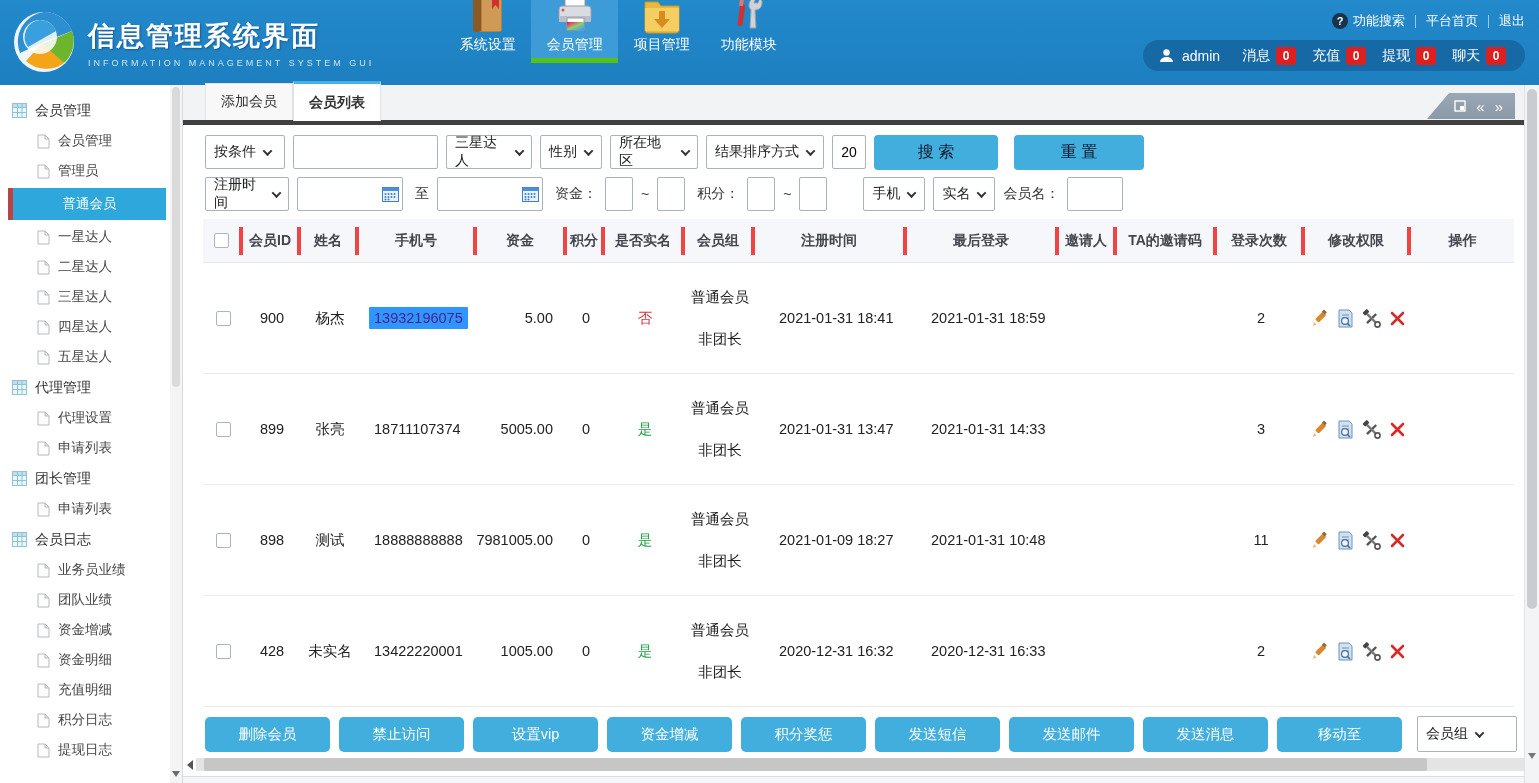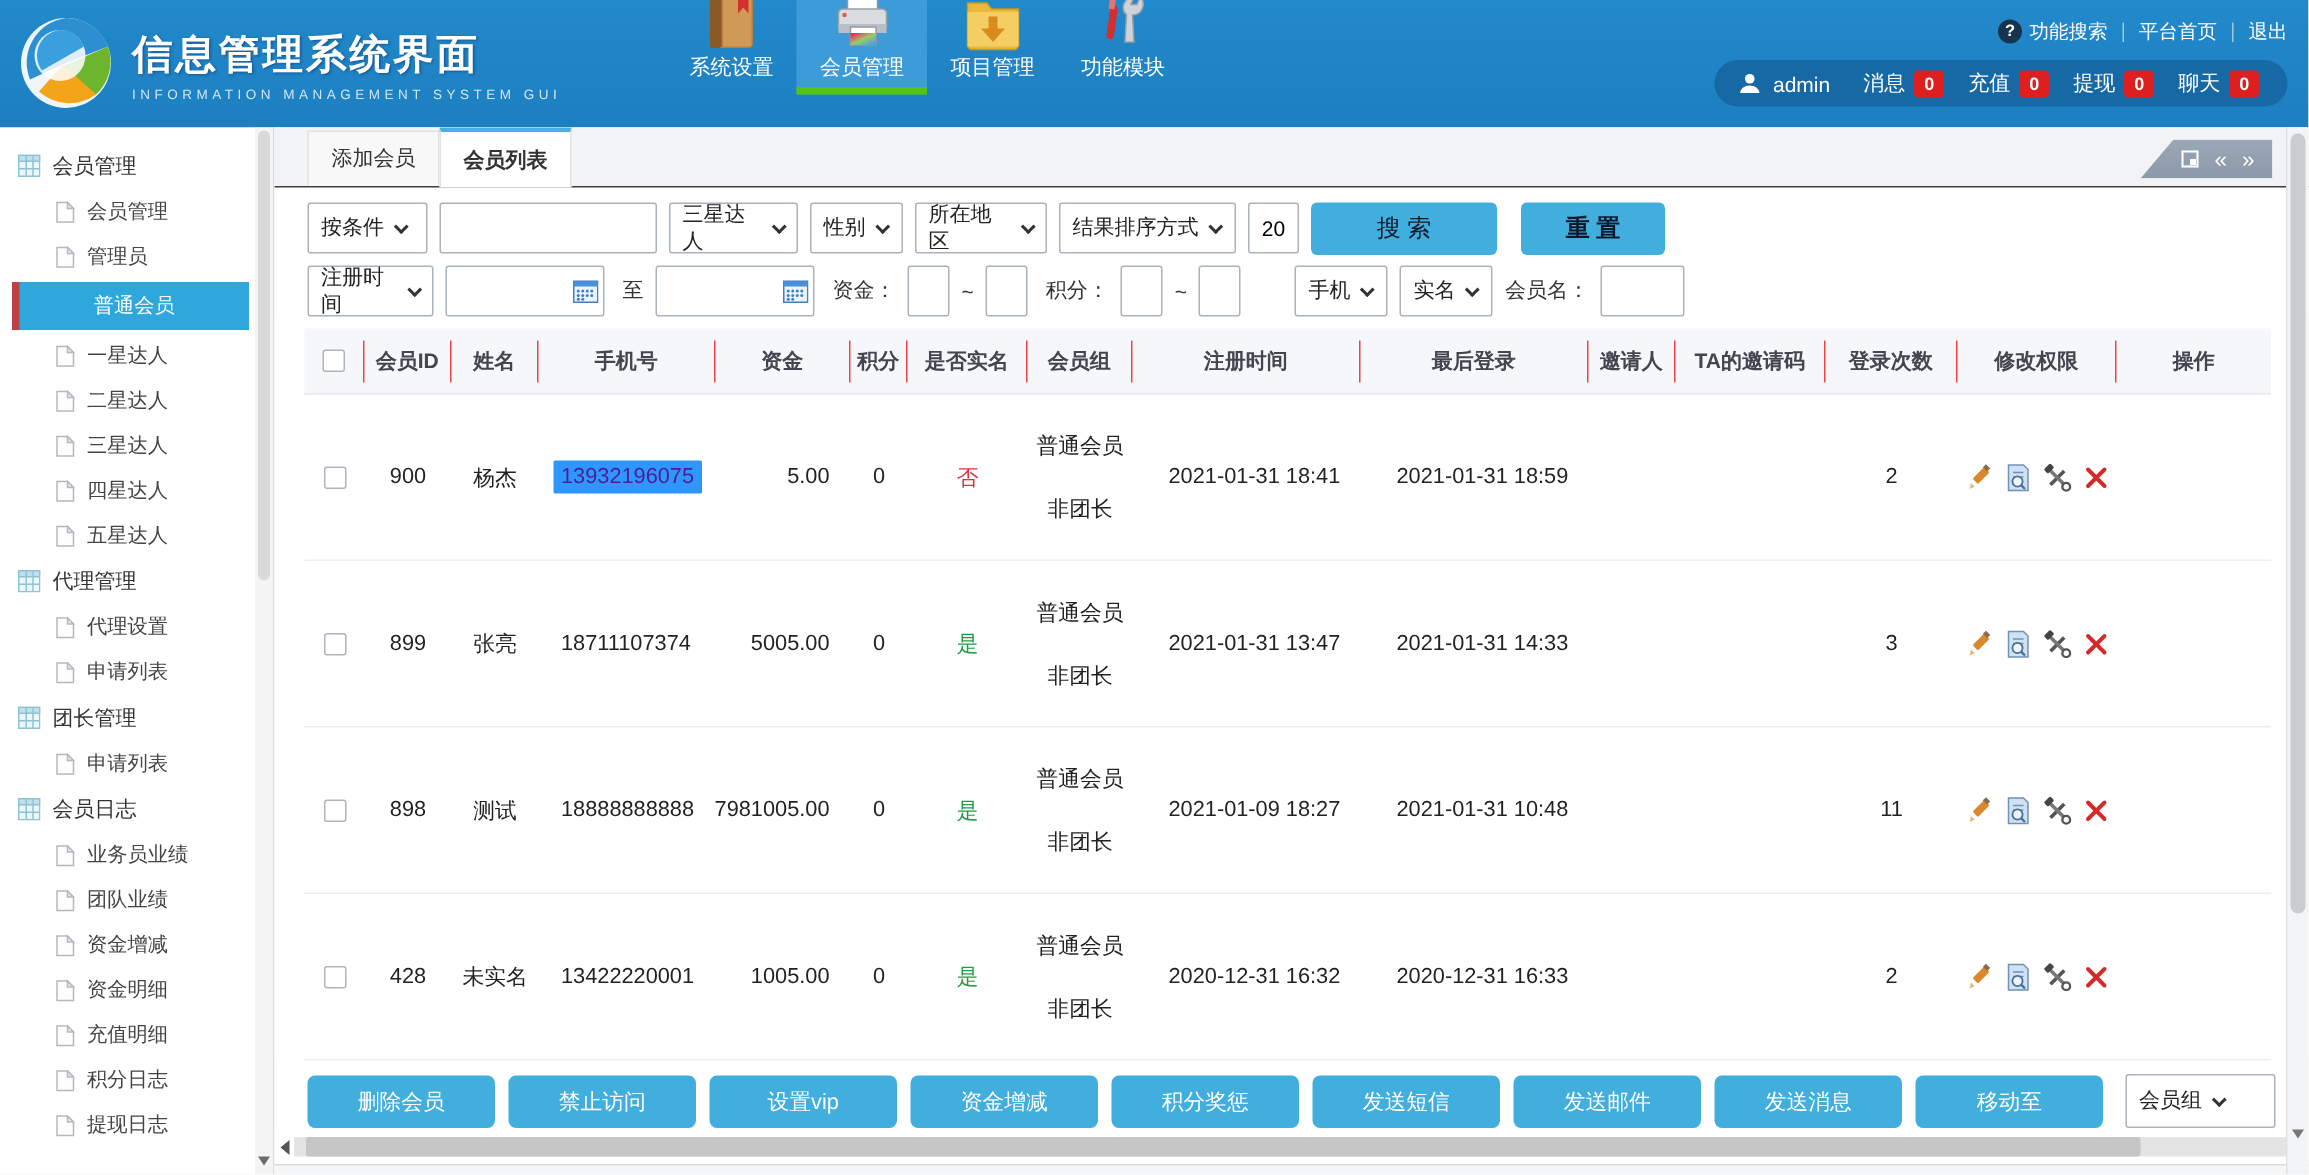--- a/index.html
+++ b/index.html
@@ -33,43 +33,43 @@
   .side-item{display:flex;align-items:center;gap:8px;height:30px;padding-left:37px;font-size:13.5px;color:#444;cursor:pointer;}
   .side-item.active{margin:2px 16px 2px 8px;padding-left:0;background:#2ea7dc;border-left:5px solid #bc4246;color:#fff;justify-content:center;height:32px;}
   .side-scroll{position:absolute;top:0;right:0;width:12px;height:100%;background:#f4f4f4;}
   .side-scroll .thumb{position:absolute;top:2px;left:2px;width:8px;height:300px;background:#dadada;border-radius:4px;}
   .side-scroll .down{position:absolute;bottom:6px;left:2px;width:0;height:0;border-left:4px solid transparent;border-right:4px solid transparent;border-top:6px solid #6b6b6b;}
   .content{flex:1;position:relative;background:#fff;}
   .vscroll{position:absolute;top:0;right:0;width:15px;height:100%;background:#f3f4f6;border-left:1px solid #e2e2e2;}
   .vscroll .thumb{position:absolute;top:4px;left:2px;width:10px;height:520px;background:#c9ccd1;border-radius:5px;}
   .vscroll .down{position:absolute;bottom:24px;left:3px;width:0;height:0;border-left:4px solid transparent;border-right:4px solid transparent;border-top:6px solid #777;}
   
-  .tabbar{height:40px;background:#f2f3f4;display:flex;align-items:flex-end;padding-left:22px;border-bottom:1px solid #404040;position:relative;}
+  .tabbar{height:40px;background:#f2f3f4;display:flex;align-items:flex-end;padding-left:22px;border-bottom:5px solid #404040;position:relative;}
   .tab{width:88px;height:37px;display:flex;align-items:center;justify-content:center;font-size:14px;color:#333;background:#f8f8f8;border:1px solid #e2e2e2;border-bottom:none;cursor:pointer;}
   .tab.active{background:#fff;border-top:3px solid #49b0e3;font-weight:bold;margin-bottom:-1px;height:40px;}
   .corner-widget{position:absolute;right:24px;top:8px;width:88px;height:26px;background:linear-gradient(#9aa7b6,#8b99a9);clip-path:polygon(22px 0,100% 0,100% 100%,0 100%);display:flex;align-items:center;justify-content:flex-end;gap:10px;padding:0 12px;color:#fff;}
   .corner-widget .gchev{font-size:15px;line-height:1;cursor:pointer;}
   
   .filters{padding:10px 0 0 22px;background:#fff;}
   .frow{display:flex;align-items:center;gap:8px;height:34px;margin-bottom:8px;font-size:14px;color:#333;}
   .sel{height:34px;border:1px solid #aab2ba;border-radius:2px;background:#fff;display:flex;align-items:center;padding:0 8px;gap:8px;cursor:pointer;font-size:14px;color:#222;}
   .chev{width:7px;height:7px;border-right:2px solid #333;border-bottom:2px solid #333;transform:rotate(45deg) translate(-1px,-1px);flex:none;}
   .tin{height:34px;border:1px solid #aab2ba;border-radius:2px;background:#fff;padding:0 6px;font-size:14px;font-family:inherit;outline:none;}
   .datewrap{position:relative;display:flex;align-items:center;}
   .datewrap .tin{width:106px;padding-right:24px;}
   .cal{position:absolute;right:4px;width:17px;height:16px;}
   .btn{height:35px;border:none;border-radius:4px;background:#41aede;color:#0f172a;font-size:16px;font-family:inherit;cursor:pointer;}
   .btn.search{width:124px;}
-  .btn.reset{width:96px;font-weight:bold;}
+  .btn.reset{width:130px;}
   .flabel{margin-left:4px;}
   
   .table{margin-left:20px;width:1311px;}
   .grid{display:grid;grid-template-columns:40px 58px 58px 118px 90px 38px 80px 70px 152px 152px 58px 100px 88px 106px 1fr;align-items:center;}
   .thead{background:#f6f7fb;height:44px;font-size:14px;font-weight:bold;color:#43454f;border-bottom:1px solid #e6e8f0;}
-  .thead .th{display:flex;align-items:center;justify-content:center;height:28px;border-right:1px solid #ef4444;}
+  .thead .th{display:flex;align-items:center;justify-content:center;height:28px;border-right:4px solid #ef4444;}
   .thead .th:last-child{border-right:none;}
   .trow{height:111px;border-bottom:1px solid #ededed;font-size:14.5px;color:#222;}
   .td{display:flex;align-items:center;justify-content:center;height:100%;}
   .td.left{justify-content:flex-start;padding-left:24px;}
   .td.right{justify-content:flex-end;padding-right:14px;}
   .cb{width:15px;height:15px;background:#fff;border:1px solid #aeb4bb;border-radius:2px;display:inline-block;cursor:pointer;}
   .phone{padding:3px 5px;border-radius:1px;}
   .phone.selected{background:#2f97fc;color:#4c1d95;}
   .c-verified.yes{color:#1f9e44;}
   .c-verified.no{color:#d9333f;}

